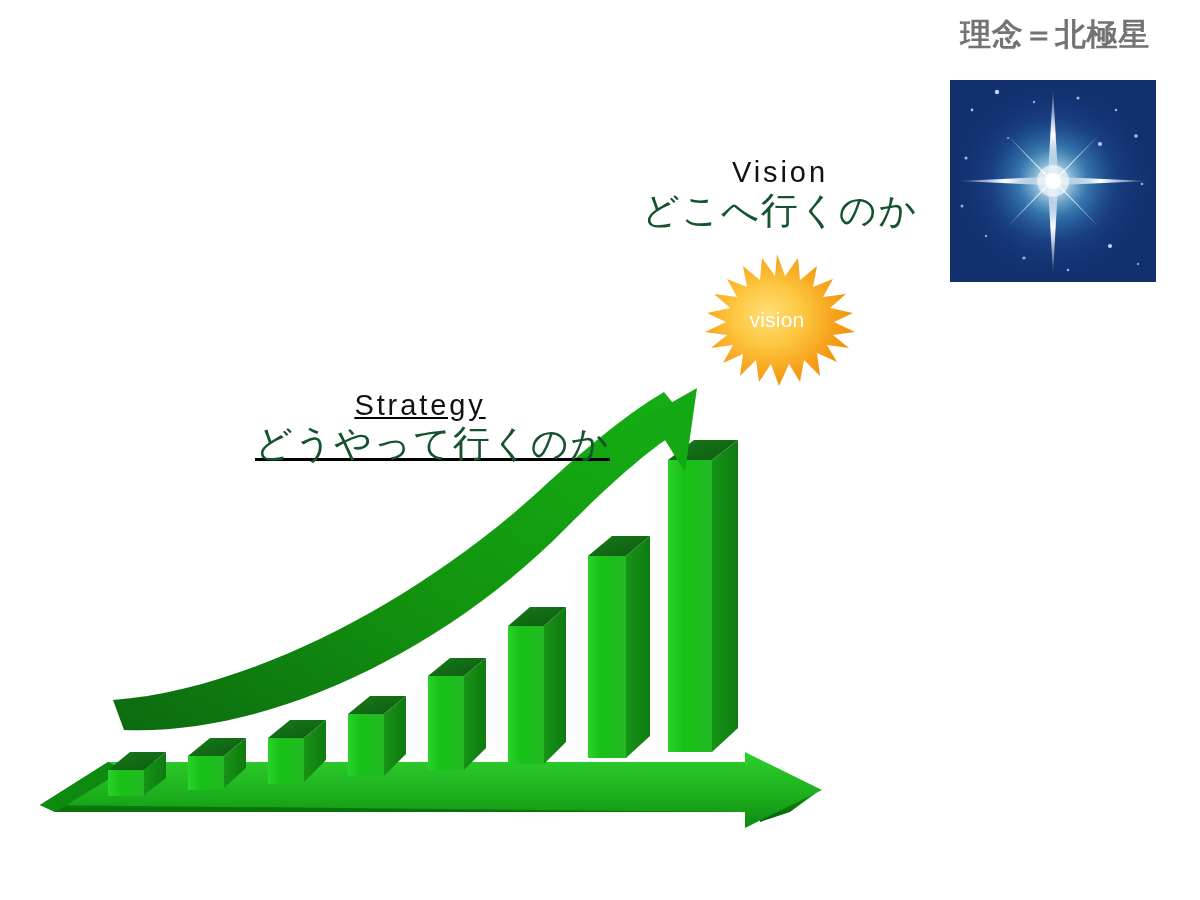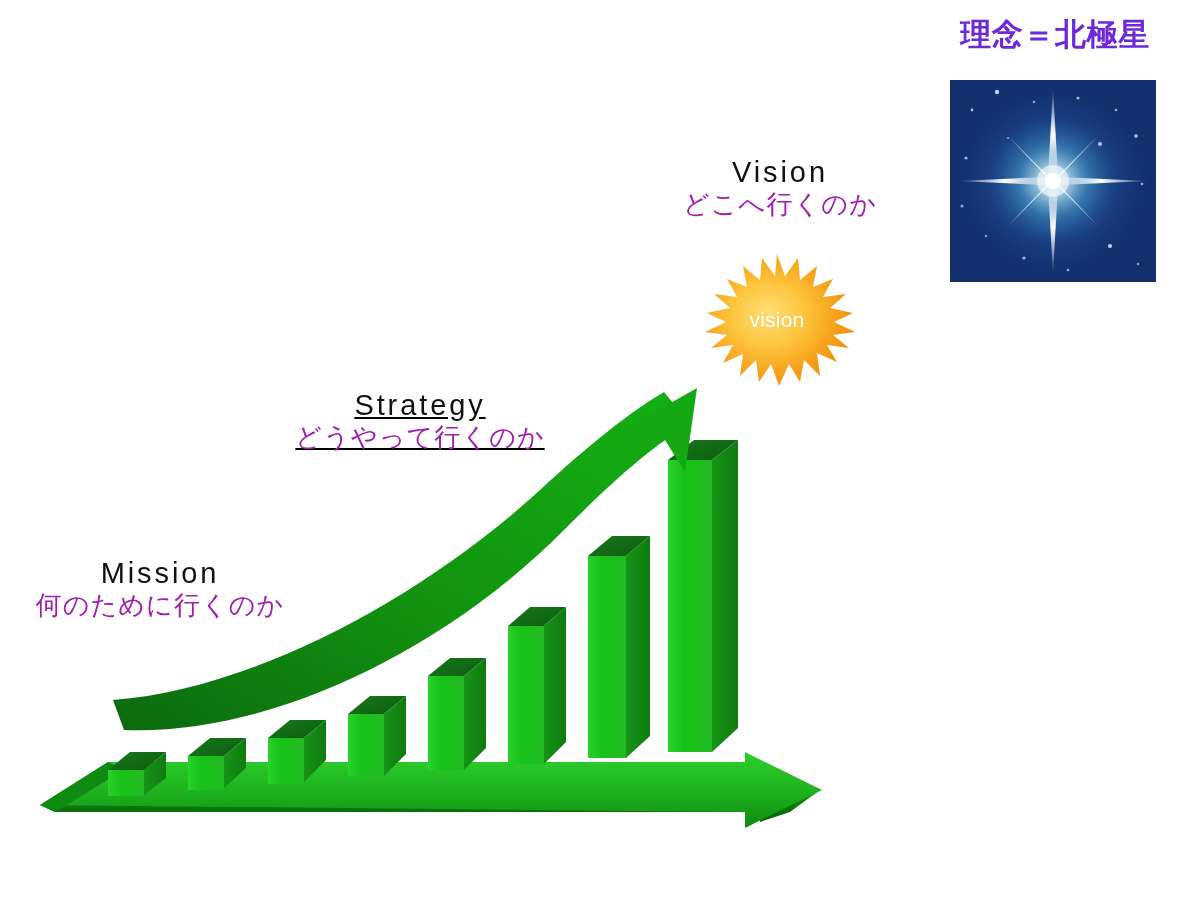--- a/index.html
+++ b/index.html
@@ -27,41 +27,41 @@
     line-height: 1.18;
     white-space: nowrap;
     letter-spacing: 0.04em;
   }
   .label-en {
     font-size: 29px;
     letter-spacing: 0.10em;
     color: #111111;
   }
   .label-jp {
-    font-size: 26px;
+    font-size: 37px;
     letter-spacing: 0.045em;
-    color: #a21caf;
+    color: #14532d;
   }
 
   #mission-label  { left: 0px;   top: 556px; width: 320px; }
   #strategy-label { left: 255px; top: 388px; width: 330px; text-decoration: underline; }
   #vision-label   { left: 640px; top: 155px; width: 280px; }
 
   
   #northstar-panel {
     position: absolute;
     left: 930px;
     top: 18px;
     width: 250px;
     height: 270px;
   }
   #northstar-title {
     font-size: 31px;
     font-weight: bold;
-    color: #6d28d9;
+    color: #737373;
     text-align: center;
     letter-spacing: 0.02em;
     line-height: 1.1;
   }
   #northstar-image {
     position: absolute;
     left: 20px;
     top: 62px;
     width: 206px;
     height: 202px;
@@ -225,24 +225,20 @@
                  L26,111 L36,93 L14,96 L30,83 L8,80 L29,70 L10,61 L33,56
                  L17,42 L40,45 L30,27 L50,35 L46,14 L63,28 L65,6 L78,24 Z" fill="url(#gSun)"></path>
       </g>
     </svg>
   </div>
 
   <div id="vision-sun">
     <div id="vision-sun-text">vision</div>
   </div>
 
-  <div class="label-block" id="mission-label">
-    <div class="label-en">Mission</div>
-    <div class="label-jp">何のために行くのか</div>
-  </div>
 
   <div class="label-block" id="strategy-label">
     <div class="label-en">Strategy</div>
     <div class="label-jp">どうやって行くのか</div>
   </div>
 
   <div class="label-block" id="vision-label">
     <div class="label-en">Vision</div>
     <div class="label-jp">どこへ行くのか</div>
   </div>

